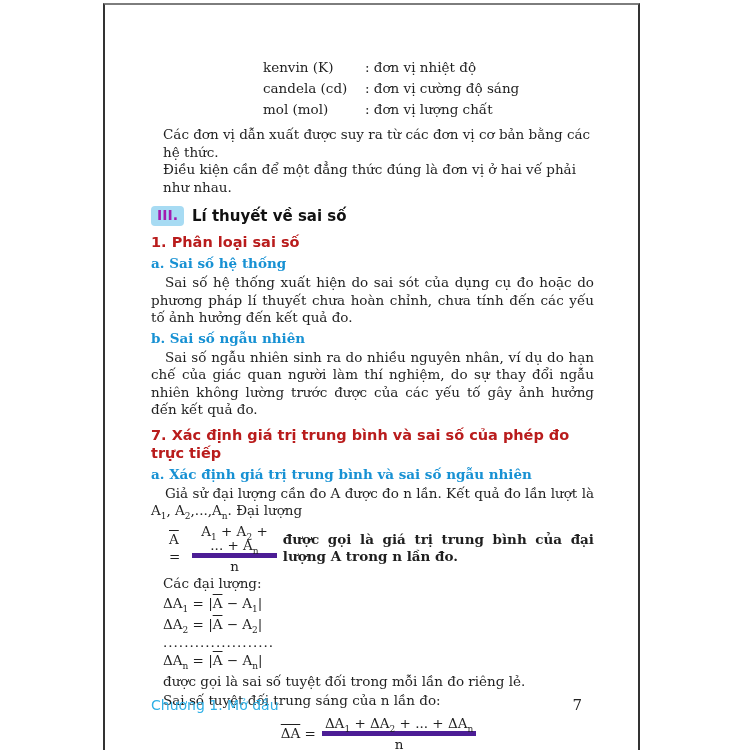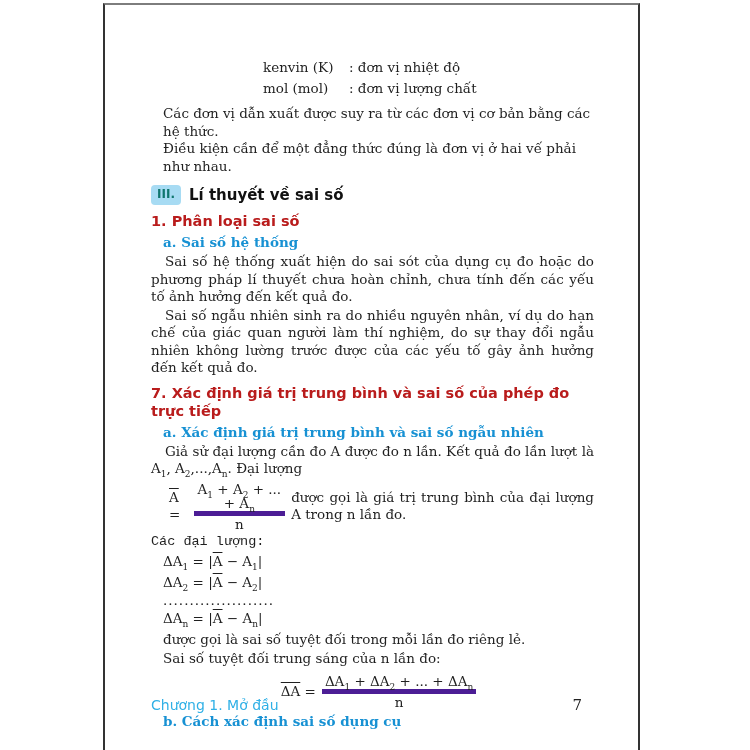--- a/index.html
+++ b/index.html
@@ -10,42 +10,42 @@
   }
   
   .page-frame{
     position:absolute;left:103px;top:3px;width:537px;height:747px;
     border-left:2px solid #333;border-right:2px solid #333;border-top:2px solid #7d7d7d;
     background:#fff;overflow:hidden;box-sizing:border-box;
   }
   .content{padding:52px 44px 0 46px;font-size:13.5px;line-height:17px;}
   
   .units{margin:0 0 6px 112px;}
-  .unit-row{display:flex;line-height:21px;}
+  .unit-row{display:flex;line-height:21px;gap:16px;}
   .unit-name{width:86px;flex:none;}
   .intro-line{padding-left:12px;line-height:17.5px;}
   
   .sec3{display:flex;align-items:center;margin:10px 0 6px 0;
     font-family:"DejaVu Sans","Liberation Sans",sans-serif;font-weight:bold;}
-  .badge{background:#a7dbf3;color:#0f766e;border-radius:4px;padding:1px 6px 2px 6px;
-    font-size:12px;margin-right:8px;}
+  .badge{background:#a7dbf3;color:#a21caf;border-radius:4px;padding:1px 6px 2px 6px;
+    font-size:14px;margin-right:8px;}
   .sec3-title{font-size:15px;color:#111;}
   .h1{font-family:"DejaVu Sans","Liberation Sans",sans-serif;font-weight:bold;
     color:#b91c1c;font-size:14.5px;margin:7px 0 4px 0;line-height:18px;}
-  .h2{font-weight:bold;color:#1791d3;font-size:13.5px;margin:3px 0 2px 12px;line-height:17px;}
+  .h2{font-weight:bold;color:#1791d3;font-size:13.5px;margin:3px 0 2px 0;line-height:17px;}
   .para{margin:1px 0;text-align:justify;text-indent:14px;line-height:17.5px;}
   
   .ovl{text-decoration:overline;}
   sub{font-size:9px;line-height:0;}
   .frac{display:inline-block;vertical-align:middle;text-align:center;line-height:1.05;}
   .frac .num{display:block;border-bottom:5px solid #4c1d95;padding:0 3px 1px 3px;}
   .frac .den{display:block;padding-top:1px;}
   .formula-avg{margin:4px 0 2px 18px;display:flex;align-items:center;gap:6px;}
-  .formula-avg .cap{text-align:justify;}
-  .qty-label{margin:2px 0 2px 0;font-family:Liberation Mono, monospace;}
+  .formula-avg .cap{text-align:justify;font-weight:bold;}
+  .qty-label{margin:2px 0 2px 12px;}
   .delta-line{margin:1px 0 0 12px;line-height:19.5px;}
   .dots{letter-spacing:1px;line-height:16px;margin-left:12px;}
   .cap-line{margin:2px 0 0 12px;line-height:17.5px;}
   .formula-center{margin:6px 0 4px 0;text-align:center;}
   .formula-center .inner{display:inline-flex;align-items:center;gap:6px;margin-left:12px;}
   
   .footer{position:absolute;left:46px;right:28px;top:691px;display:flex;
     justify-content:space-between;align-items:baseline;}
   .chapter{font-family:"DejaVu Sans","Liberation Sans",sans-serif;color:#2fb0e6;font-size:14px;}
   .page-num{font-size:15px;color:#222;margin-right:28px;}
@@ -55,36 +55,41 @@
 
 <div class="page-frame">
   <div class="content">
 
     <div class="units">
       <div class="unit-row">
         <span class="unit-name">kenvin (K)</span>
         <span class="unit-desc">: đơn vị nhiệt độ</span>
       </div>
       <div class="unit-row">
+        <span class="unit-name">candela (cd)</span>
+        <span class="unit-desc">: đơn vị cường độ sáng</span>
+      </div>
+      <div class="unit-row">
         <span class="unit-name">mol (mol)</span>
         <span class="unit-desc">: đơn vị lượng chất</span>
       </div>
     </div>
 
     <div class="intro-line">Các đơn vị dẫn xuất được suy ra từ các đơn vị cơ bản bằng các hệ thức.</div>
     <div class="intro-line">Điều kiện cần để một đẳng thức đúng là đơn vị ở hai vế phải như nhau.</div>
 
     <div class="sec3">
       <span class="badge">III.</span>
       <span class="sec3-title">Lí thuyết về sai số</span>
     </div>
 
     <div class="h1">1. Phân loại sai số</div>
     <div class="h2">a. Sai số hệ thống</div>
     <p class="para">Sai số hệ thống xuất hiện do sai sót của dụng cụ đo hoặc do phương pháp lí thuyết chưa hoàn chỉnh, chưa tính đến các yếu tố ảnh hưởng đến kết quả đo.</p>
+    <div class="h2">b. Sai số ngẫu nhiên</div>
     <p class="para">Sai số ngẫu nhiên sinh ra do nhiều nguyên nhân, ví dụ do hạn chế của giác quan người làm thí nghiệm, do sự thay đổi ngẫu nhiên không lường trước được của các yếu tố gây ảnh hưởng đến kết quả đo.</p>
 
     <div class="h1">7. Xác định giá trị trung bình và sai số của phép đo trực tiếp</div>
     <div class="h2">a. Xác định giá trị trung bình và sai số ngẫu nhiên</div>
     <p class="para">Giả sử đại lượng cần đo A được đo n lần. Kết quả đo lần lượt là A<sub>1</sub>, A<sub>2</sub>,...,A<sub>n</sub>. Đại lượng</p>
 
     <div class="formula-avg">
       <span><span class="ovl">A</span> =</span>
       <span class="frac">
         <span class="num">A<sub>1</sub> + A<sub>2</sub> + ... + A<sub>n</sub></span>

